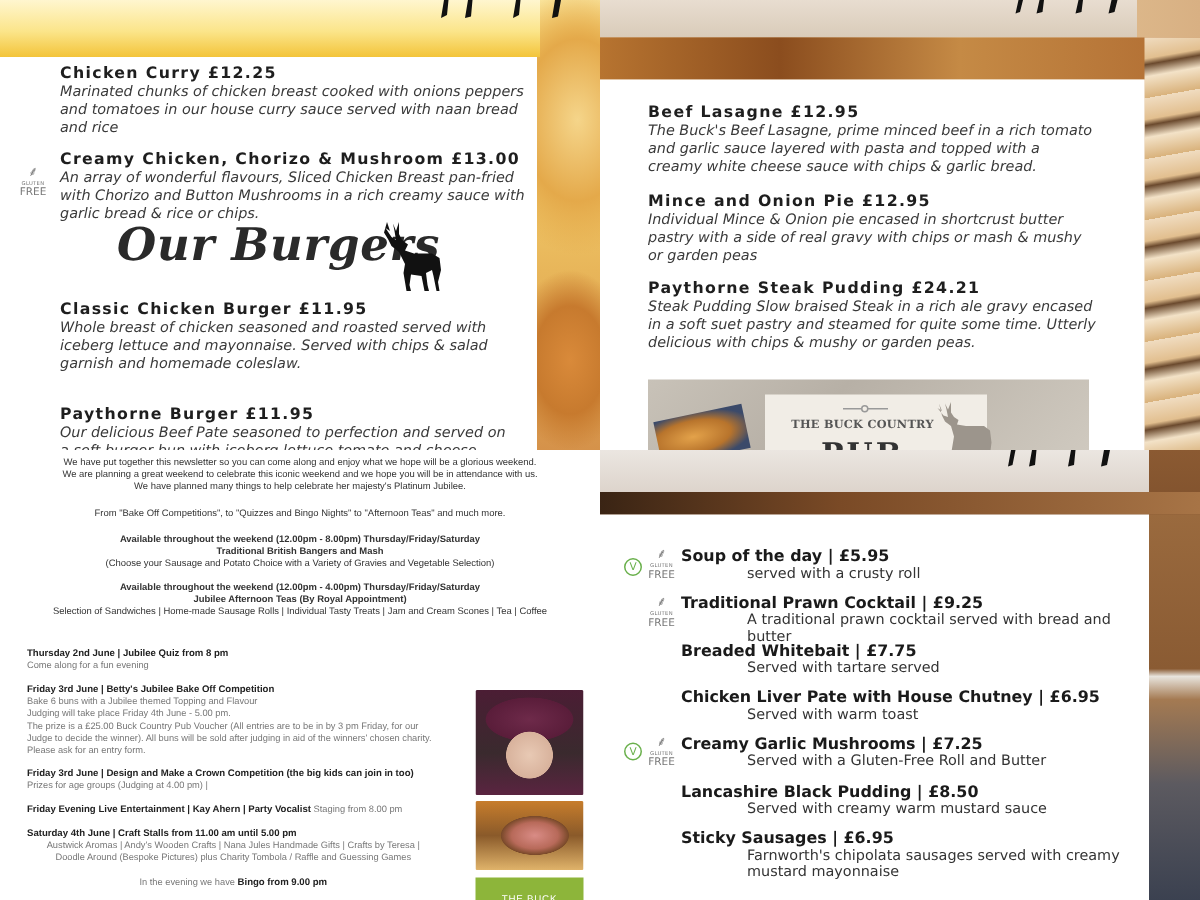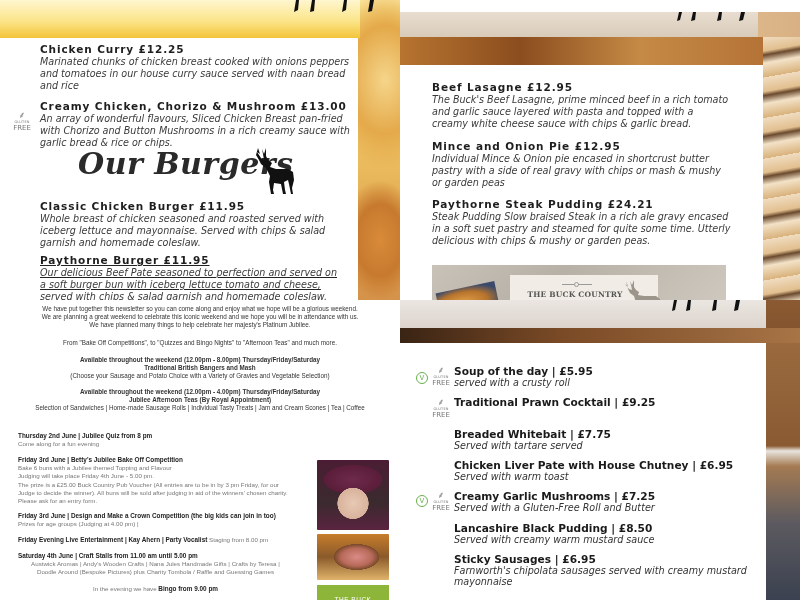--- a/index.html
+++ b/index.html
@@ -1,21 +1,21 @@
 <!DOCTYPE html>
 <html><head>
 <meta charset="utf-8">
 <style>
   * { box-sizing: border-box; margin: 0; padding: 0; }
   html, body { width: 800px; height: 600px; overflow: hidden; background: #fff; }
   body { font-family: "DejaVu Sans", sans-serif; color: #222; position: relative; }
 
   .quad { position: absolute; width: 400px; height: 300px; overflow: hidden; }
   .q-tl { left: 0; top: 0; }
-  .q-tr { left: 400px; top: 12px; }
+  .q-tr { left: 400px; top: 0; }
   .q-bl { left: 0; top: 300px; background: #fff; }
   .q-br { left: 400px; top: 300px; }
 
   
   .q-tl .bg { position: absolute; inset: 0;
     background:
       radial-gradient(ellipse 60px 90px at 385px 80px, #f5d58a 0%, #e4a94a 60%, transparent 100%),
       radial-gradient(ellipse 40px 60px at 380px 240px, #d98a3a 0%, #c77a2e 60%, transparent 100%),
       linear-gradient(180deg, #fbe7a0 0%, #f4c84a 18%, #f7d774 25%, #e8b65a 60%, #d5924a 100%);
   }
@@ -67,21 +67,21 @@
   .nl-center { position: absolute; left: 0; width: 400px; text-align: center; font-family: "Liberation Sans", sans-serif; font-size: 6.3px; color: #333; line-height: 8.2px; }
   .nl-center .b { font-weight: bold; }
   .nl-left { position: absolute; left: 18px; width: 300px; font-family: "Liberation Sans", sans-serif; font-size: 6.2px; line-height: 8.2px; color: #777; }
   .nl-left .h { font-weight: bold; color: #222; font-size: 6.4px; }
   .nl-photo { position: absolute; left: 317px; width: 72px; border-radius: 1px; }
   .nl-green { position: absolute; left: 317px; top: 285px; width: 72px; height: 20px; background: #8db53a; color: #fff; font-family: "Liberation Sans", sans-serif; font-size: 6.5px; text-align: center; padding-top: 11px; letter-spacing: 0.5px; }
 
   
   .st { position: absolute; left: 54px; width: 310px; }
   .st .t { font-family: "DejaVu Sans", sans-serif; font-weight: bold; font-size: 10.6px; color: #1a1a1a; line-height: 12px; white-space: nowrap; }
-  .st .d { font-family: "DejaVu Sans", sans-serif; font-style: italic; font-size: 9.6px; color: #333; line-height: 11px; }
+  .st .d { font-family: "DejaVu Sans", sans-serif; font-size: 9.6px; color: #333; line-height: 11px; margin-left: 44px; }
   .veg { position: absolute; left: 16px; width: 12px; height: 12px; border: 1px solid #6ab04c; border-radius: 50%; color: #6ab04c; font-size: 7px; line-height: 10px; text-align: center; font-family: "DejaVu Sans", sans-serif; }
 
   .pub-card { position: absolute; left: 32px; top: 253px; width: 294px; height: 47px;
     background: linear-gradient(135deg, #c8c2b8 0%, #b7b0a6 40%, #cfc9bf 100%); overflow: hidden; }
   .pub-card .inner { position: absolute; left: 78px; top: 10px; width: 148px; height: 45px; background: #f1ede6; font-weight: bold; }
   .pub-card .rule { position: absolute; left: 52px; top: 9px; width: 30px; height: 1px; background: #999; }
   .pub-card .dot { position: absolute; left: 64px; top: 7px; width: 5px; height: 5px; border: 1px solid #999; border-radius: 50%; background: #f1ede6; }
   .pub-card .name { position: absolute; left: 0; top: 15px; width: 130px; text-align: center; font-family: "DejaVu Serif", serif; font-size: 7.5px; color: #555; letter-spacing: 0.2px; }
   .pub-card .pub { position: absolute; left: 0; top: 27px; width: 130px; text-align: center; font-family: "DejaVu Serif", serif; font-size: 20px; color: #333; letter-spacing: 2px; }
   .pub-card .food { position: absolute; left: 6px; top: 22px; width: 60px; height: 30px; background: radial-gradient(ellipse at 40% 50%, #e3a24a 0%, #b8742c 50%, #3b4a6a 80%); transform: rotate(-12deg); }
@@ -110,21 +110,21 @@
       <div class="d">An array of wonderful flavours, Sliced Chicken Breast pan-fried with Chorizo and Button Mushrooms in a rich creamy sauce with garlic bread &amp; rice or chips.</div>
     </div>
     <div class="script-heading" style="left:78px; top:108px;">Our Burgers</div>
     <svg style="position:absolute; left:248px; top:108px; width:50px; height:50px;" viewBox="0 0 50 50">
       <path d="M10 2 L12 8 L9 6 L13 12 L16 14 L15 8 L14 3 L16 8 L18 2 L18 10 L20 14 L24 17 L22 21 L28 23 L40 23 L45 26 L46 34 L44 42 L45 48 L43 48 L41 38 L40 34 L36 36 L37 44 L38 48 L35 48 L33 38 L26 37 L25 44 L26 48 L23 48 L21 36 L22 30 L18 22 L13 18 L11 14 L8 9 Z" fill="#111"></path>
     </svg>
     <div class="mi" style="left:40px; top:162px; width:300px;">
       <div class="t">Classic Chicken Burger £11.95</div>
       <div class="d">Whole breast of chicken seasoned and roasted served with iceberg lettuce and mayonnaise. Served with chips &amp; salad garnish and homemade coleslaw.</div>
     </div>
-    <div class="mi" style="left:40px; top:216px; width:300px;text-decoration:underline;">
+    <div class="mi" style="left:40px; top:232px; width:300px;">
       <div class="t">Paythorne Burger £11.95</div>
       <div class="d">Our delicious Beef Pate seasoned to perfection and served on a soft burger bun with iceberg lettuce tomato and cheese, served with chips &amp; salad garnish and homemade coleslaw.</div>
     </div>
   </div>
 </div>
 
 <div class="quad q-tr">
   <div class="bg"></div>
   <div class="topband"></div>
   <svg class="deer-legs" viewBox="0 0 80 10">
@@ -234,20 +234,21 @@
       <div class="d">served with a crusty roll</div>
     </div>
 
     <div class="gf" style="left:31px; top:55px;">
       <span class="wheat">⸙</span>
       <span class="g1">GLUTEN</span>
       <span class="g2">FREE</span>
     </div>
     <div class="st" style="top:53px;">
       <div class="t">Traditional Prawn Cocktail | £9.25</div>
+      <div class="d">A traditional prawn cocktail served with bread and butter</div>
     </div>
 
     <div class="st" style="top:85px;">
       <div class="t">Breaded Whitebait | £7.75</div>
       <div class="d">Served with tartare served</div>
     </div>
 
     <div class="st" style="top:116px;">
       <div class="t">Chicken Liver Pate with House Chutney | £6.95</div>
       <div class="d">Served with warm toast</div>

